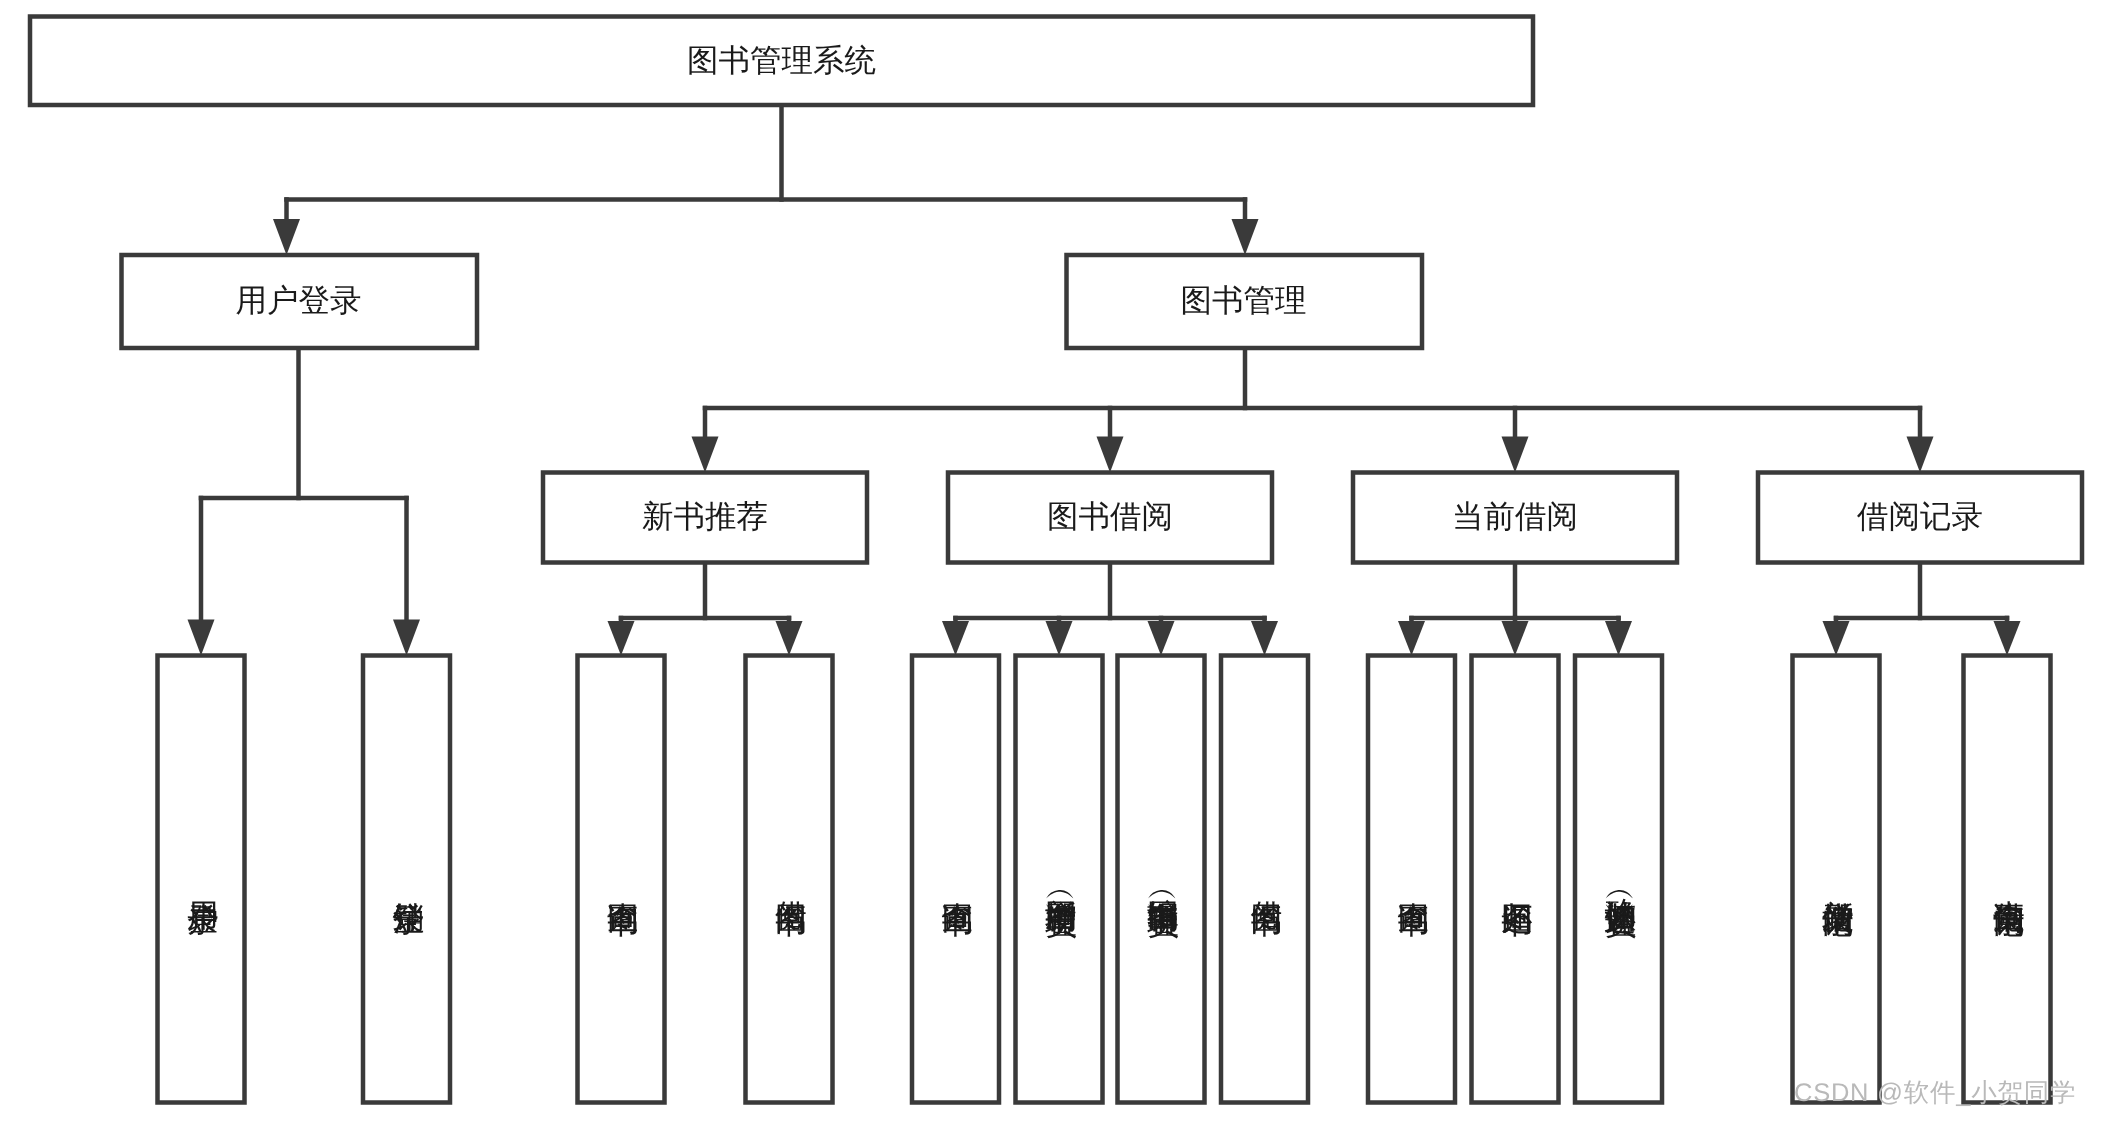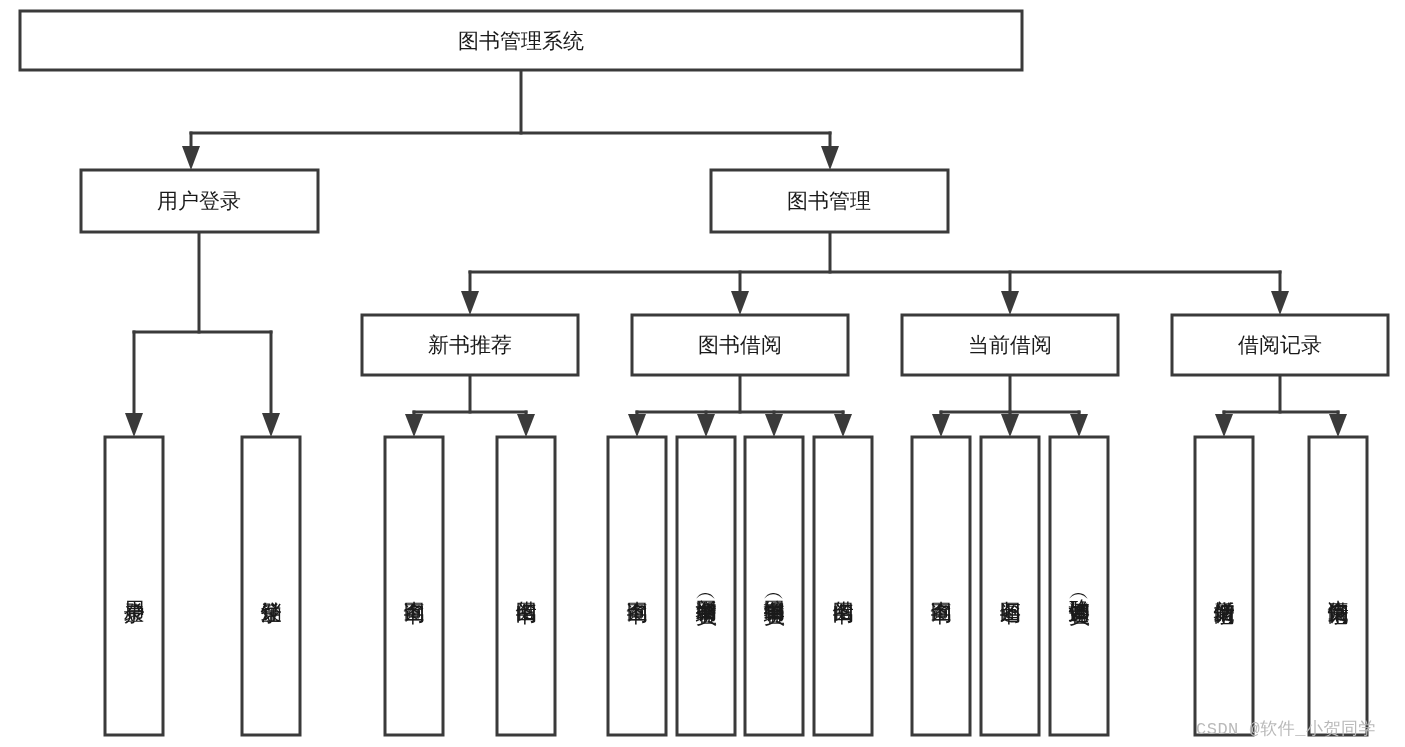--- a/index.html
+++ b/index.html
@@ -59,21 +59,21 @@
     letter-spacing: 1px;
     display: flex;
     align-items: center;
     justify-content: center;
     text-align: center;
     white-space: nowrap;
     pointer-events: none;
   }
   .watermark {
     position: absolute;
-    font-family: Liberation Mono, monospace;
+    font-family: Liberation Sans, sans-serif;
     font-size: 17px;
     color: #b9b9b9;
     white-space: nowrap;
     letter-spacing: 0.5px;
   }
 </style>
 </head>
 <body>
 
 <div id="diagram-root">

